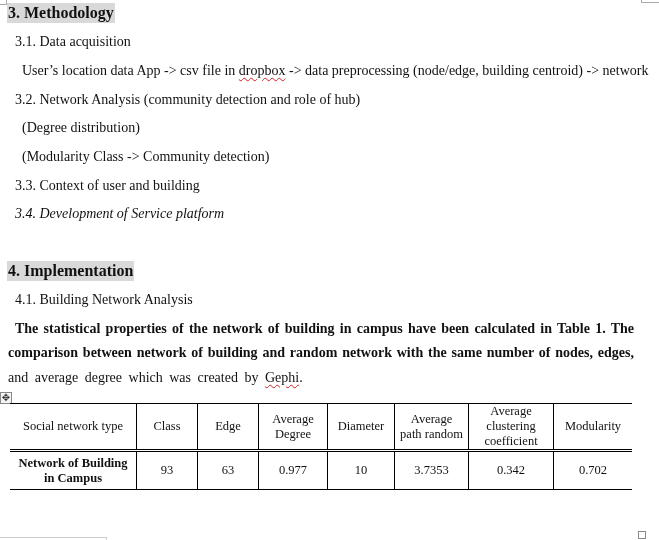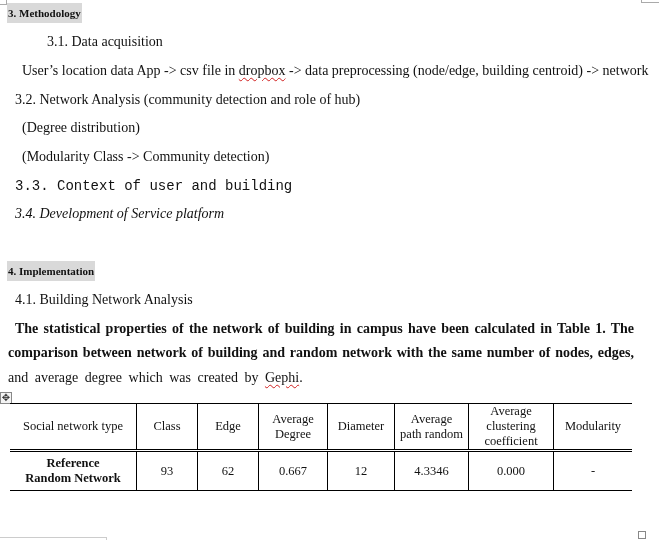--- a/index.html
+++ b/index.html
@@ -1,19 +1,19 @@
 <!DOCTYPE html>
 <html><head>
 <meta charset="utf-8">
 <style>
   html, body { margin:0; padding:0; background:#ffffff; }
   body { width:659px; height:540px; position:relative; overflow:hidden;
          font-family:"Liberation Serif", serif; color:#111; font-size:14px; }
   .abs { position:absolute; white-space:nowrap; }
-  .heading { font-weight:bold; font-size:11px; background:#d9d9d9; padding:0 1px; line-height:20px; }
+  .heading { font-weight:bold; font-size:16px; background:#d9d9d9; padding:0 1px; line-height:20px; }
   .line { line-height:18px; }
   .squiggle { text-decoration: underline wavy #d02020; text-decoration-thickness:1px; text-underline-offset:2px; }
   .just { position:absolute; left:8px; width:626px; text-align:justify; text-align-last:justify; line-height:18px; white-space:normal;font-weight:bold; }
   .crop-mark { position:absolute; border-color:#aaa; border-style:solid; border-width:0; }
   table.t { position:absolute; left:10px; top:403px; border-collapse:collapse; font-size:12.5px; }
   table.t td { border-left:1px solid #000; border-right:1px solid #000; text-align:center; vertical-align:middle; padding:0 4px; line-height:15px; }
   table.t td:first-child { border-left:none; }
   table.t td:last-child { border-right:none; }
   table.t tr.hdr td { height:44px; border-top:1.5px solid #000; border-bottom:3px double #000; }
   table.t tr.row1 td { height:37px; border-bottom:1px solid #000; }
@@ -22,28 +22,28 @@
   .move-handle { position:absolute; left:0; top:392px; width:10px; height:10px; border:1px solid #888; font-size:10px; line-height:10px; text-align:center; color:#333; background:#f4f4f4; font-family:"DejaVu Sans", sans-serif; }
   .resize-handle { position:absolute; left:638px; top:531px; width:6px; height:6px; border:1px solid #888; background:#fff; }
 </style>
 </head>
 <body>
 
 <div class="crop-mark" style="left:0;top:0;width:6px;height:4px;border-right-width:1px;border-bottom-width:1px;"></div>
 <div class="crop-mark" style="left:641px;top:0;width:18px;height:2px;border-left-width:1px;border-bottom-width:1px;"></div>
 
 <div class="abs heading" style="left:7px;top:3px;">3. Methodology</div>
-<div class="abs line" style="left:15px;top:33px;margin-left:32px;">3.1. Data acquisition</div>
+<div class="abs line" style="left:15px;top:33px;">3.1. Data acquisition</div>
 <div class="abs line" style="left:22px;top:62px;">
   <span>User’s location data App -&gt; csv file in </span><span class="squiggle">dropbox</span><span> -&gt; data preprocessing (node/edge, building centroid) -&gt; network</span>
 </div>
 <div class="abs line" style="left:15px;top:91px;">3.2. Network Analysis (community detection and role of hub)</div>
 <div class="abs line" style="left:22px;top:119px;">(Degree distribution)</div>
 <div class="abs line" style="left:22px;top:148px;">(Modularity Class -&gt; Community detection)</div>
-<div class="abs line" style="left:15px;top:177px;font-family:Liberation Mono, monospace;">3.3. Context of user and building</div>
+<div class="abs line" style="left:15px;top:177px;">3.3. Context of user and building</div>
 <div class="abs line" style="left:15px;top:205px;font-style:italic;">3.4. Development of Service platform</div>
 
 <div class="abs heading" style="left:7px;top:261px;">4. Implementation</div>
 <div class="abs line" style="left:15px;top:291px;">4.1. Building Network Analysis</div>
 <div class="just" style="top:320px;left:15px;width:619px;"><span>The statistical properties of the network of building in campus have been calculated in Table 1. The</span></div>
 <div class="just" style="top:344px;"><span>comparison between network of building and random network with the same number of nodes, edges,</span></div>
 <div class="abs line" style="left:8px;top:369px;word-spacing:3px;">
   <span>and average degree which was created by </span><span class="squiggle">Gephi</span><span>.</span>
 </div>
 
@@ -54,27 +54,27 @@
       <tr class="hdr">
     <td style="width:118px;"><span>Social network type</span></td>
     <td style="width:52px;"><span>Class</span></td>
     <td style="width:52px;"><span>Edge</span></td>
     <td style="width:60px;"><span>Average</span><br><span>Degree</span></td>
     <td style="width:58px;"><span>Diameter</span></td>
     <td style="width:65px;"><span>Average</span><br><span>path random</span></td>
     <td style="width:76px;"><span>Average</span><br><span>clustering</span><br><span>coefficient</span></td>
     <td style="width:70px;"><span>Modularity</span></td>
   </tr>
-  <tr class="row2">
-    <td class="rowlabel"><span>Reference</span><br><span>Random Network</span></td>
+  <tr class="row1">
+    <td class="rowlabel"><span>Network of Building</span><br><span>in Campus</span></td>
     <td>93</td>
-    <td>62</td>
-    <td>0.667</td>
-    <td>12</td>
-    <td>4.3346</td>
-    <td>0.000</td>
-    <td>-</td>
+    <td>63</td>
+    <td>0.977</td>
+    <td>10</td>
+    <td>3.7353</td>
+    <td>0.342</td>
+    <td>0.702</td>
   </tr>
 </tbody>
   </table>
 
 <div class="resize-handle"></div>
 <div class="crop-mark" style="left:0;top:537px;width:106px;height:3px;border-top-width:1px;border-right-width:1px;border-color:#ccc;"></div>
 
 </body></html>

